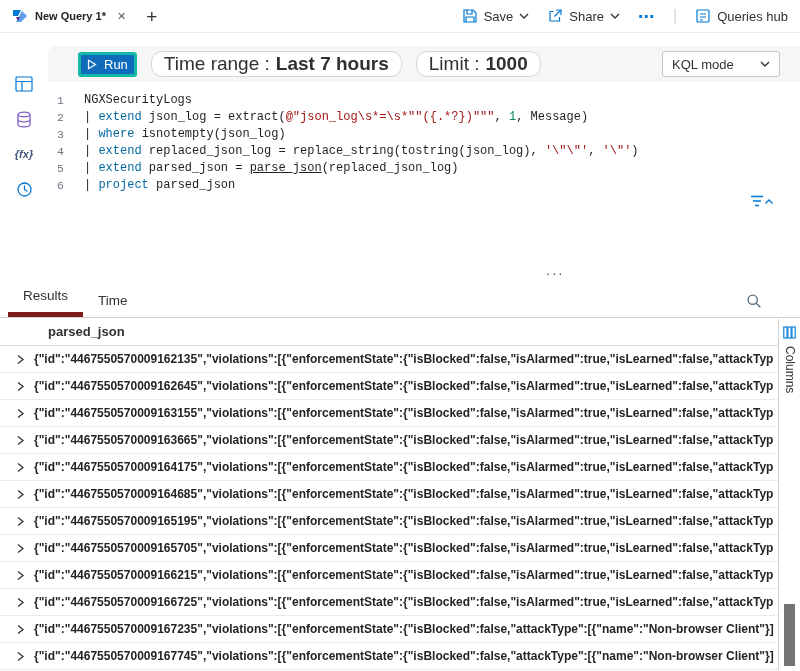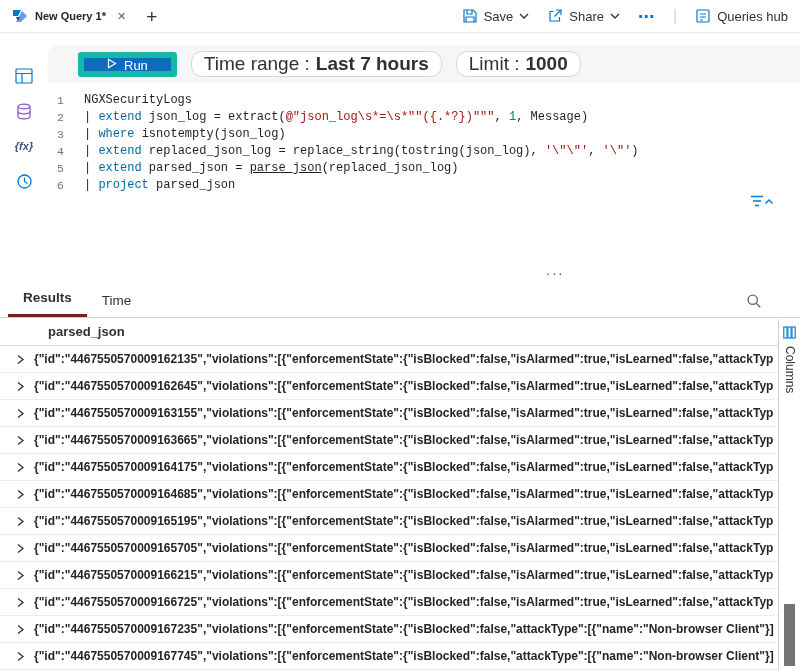--- a/index.html
+++ b/index.html
@@ -15,29 +15,29 @@
   .tab-title { font-size:11px; font-weight:700; color:#242424; white-space:nowrap; }
   .close-x { font-size:11px; color:#605e5c; margin-left:4px; }
   .new-tab-btn { font-size:19px; font-weight:400; color:#323130; margin-left:16px; line-height:1; }
   .top-actions { display:flex; align-items:center; gap:18px; font-size:13px; }
   .action { display:flex; align-items:center; gap:6px; cursor:pointer; white-space:nowrap; }
   .vdiv { color:#d6d6d6; font-size:16px; }
   .more-dots { color:#0078d4; font-size:16px; font-weight:700; letter-spacing:1px; }
 
   
   .upper { position:relative; height:223px; }
-  .rail { position:absolute; left:0; top:0; width:48px; height:100%;
+  .rail { position:absolute; left:0; top:8px; width:48px; height:100%;
     display:flex; flex-direction:column; align-items:center; padding-top:20px; gap:15px; }
   .rail-icon { width:22px; height:20px; display:flex; align-items:center; justify-content:center; cursor:pointer; }
   .fx-text { font-size:11px; font-style:italic; font-weight:700; color:#40567c; white-space:nowrap; }
   .upper-content { margin-left:48px; height:100%; }
   .qtoolbar { margin-top:13px; height:36px; background:#f6f6f6; border-radius:8px 0 0 0;
     display:flex; align-items:center; gap:14px; padding:0 12px 0 30px; }
-  .run-btn { height:25px; padding:0 23px; background:#0f6cbd; border:6px solid #14b8a6;
-    border-radius:3px; color:#fff; font-size:13px; display:flex; gap:7px; cursor:pointer; }
+  .run-btn { height:25px; padding:0 6px; background:#0f6cbd; border:3px solid #14b8a6;
+    border-radius:3px; color:#fff; font-size:13px; display:flex; align-items:center; gap:7px; cursor:pointer; }
   .pill { height:26px; background:#fff; border:1px solid #d6d6d6; border-radius:11px;
     display:flex; align-items:center; gap:6px; padding:0 12px; font-size:19px; cursor:pointer; white-space:nowrap; }
   .pill .val { font-weight:700; }
   .kql { margin-left:auto; width:118px; height:26px; background:#fff; border:1px solid #c4c4c4;
     border-radius:3px; display:flex; align-items:center; justify-content:space-between;
     padding:0 9px; font-size:13px; margin-right:8px; cursor:pointer; }
 
   .editor { padding-top:10px; font-family:"Liberation Mono","DejaVu Sans Mono",monospace; font-size:12px; }
   .ed-line { display:flex; height:17px; line-height:17px; white-space:pre; }
   .ln { width:28px; text-align:right; padding-right:12px; color:#6e7681; font-size:11.5px; flex:0 0 28px; }
@@ -54,21 +54,21 @@
 
   .resizer { height:13px; position:relative; }
   .resizer .dots { position:absolute; left:546px; top:-8px; font-size:15px; letter-spacing:2px;
     color:#605e5c; cursor:row-resize; }
 
   
   .results { position:relative; height:402px; }
   .rtabs { height:36px; display:flex; align-items:flex-end; padding-left:8px;
     border-bottom:1px solid #d1d1d1; position:relative; }
   .rtab { font-size:13.5px; padding:8px 15px 9px; color:#323130; cursor:pointer; }
-  .rtab.active { font-weight:700; border-bottom:3px solid #7f1d1d; }
+  .rtab.active { font-weight:400; border-bottom:5px solid #7f1d1d; }
   .search-btn { position:absolute; right:38px; bottom:8px; cursor:pointer; }
 
   .grid-header { height:28px; border-bottom:1px solid #dcdcdc; display:flex; align-items:center;
     font-weight:700; font-size:13px; padding-left:48px; }
   .grid-row { height:27px; border-bottom:1px solid #edebe9; display:flex; align-items:center; cursor:pointer; }
   .row-chev { width:34px; flex:0 0 34px; padding-left:16px; display:flex; align-items:center; }
   .cell { flex:1; white-space:nowrap; overflow:hidden; font-size:12px; font-weight:600;
     color:#242424; margin-right:26px; }
 
   .columns-strip { position:absolute; right:0; top:37px; bottom:14px; width:22px;
@@ -178,20 +178,28 @@
         </span>
         <span>Run</span>
       </button>
       <div class="pill">
         <span>Time range :</span>
         <span class="val">Last 7 hours</span>
       </div>
       <div class="pill">
         <span>Limit :</span>
         <span class="val">1000</span>
+      </div>
+      <div class="kql">
+        <span>KQL mode</span>
+        <span>
+          <svg width="10" height="6" viewBox="0 0 10 6" fill="none" stroke="#323130" stroke-width="1.3">
+              <path d="M1 1 L5 5 L9 1"></path>
+            </svg>
+        </span>
       </div>
     </div>
 
     <div class="editor">
       <div>
           <div class="ed-line"><span class="ln">1</span><span class="code"><span class="tk-pl">NGXSecurityLogs</span></span></div>
           <div class="ed-line"><span class="ln">2</span><span class="code"><span class="tk-pl">| </span><span class="tk-kw">extend</span><span class="tk-pl"> json_log = </span><span class="tk-fn">extract</span><span class="tk-pl">(</span><span class="tk-str">@"json_log\s*=\s*""({.*?})"""</span><span class="tk-pl">, </span><span class="tk-num">1</span><span class="tk-pl">, Message)</span></span></div>
           <div class="ed-line"><span class="ln">3</span><span class="code"><span class="tk-pl">| </span><span class="tk-kw">where</span><span class="tk-pl"> </span><span class="tk-fn">isnotempty</span><span class="tk-pl">(json_log)</span></span></div>
           <div class="ed-line"><span class="ln">4</span><span class="code"><span class="tk-pl">| </span><span class="tk-kw">extend</span><span class="tk-pl"> replaced_json_log = </span><span class="tk-fn">replace_string</span><span class="tk-pl">(</span><span class="tk-fn">tostring</span><span class="tk-pl">(json_log), </span><span class="tk-str">'\"\"'</span><span class="tk-pl">, </span><span class="tk-str">'\"'</span><span class="tk-pl">)</span></span></div>
           <div class="ed-line"><span class="ln">5</span><span class="code"><span class="tk-pl">| </span><span class="tk-kw">extend</span><span class="tk-pl"> parsed_json = </span><span class="tk-fnu">parse_json</span><span class="tk-pl">(replaced_json_log)</span></span></div>

